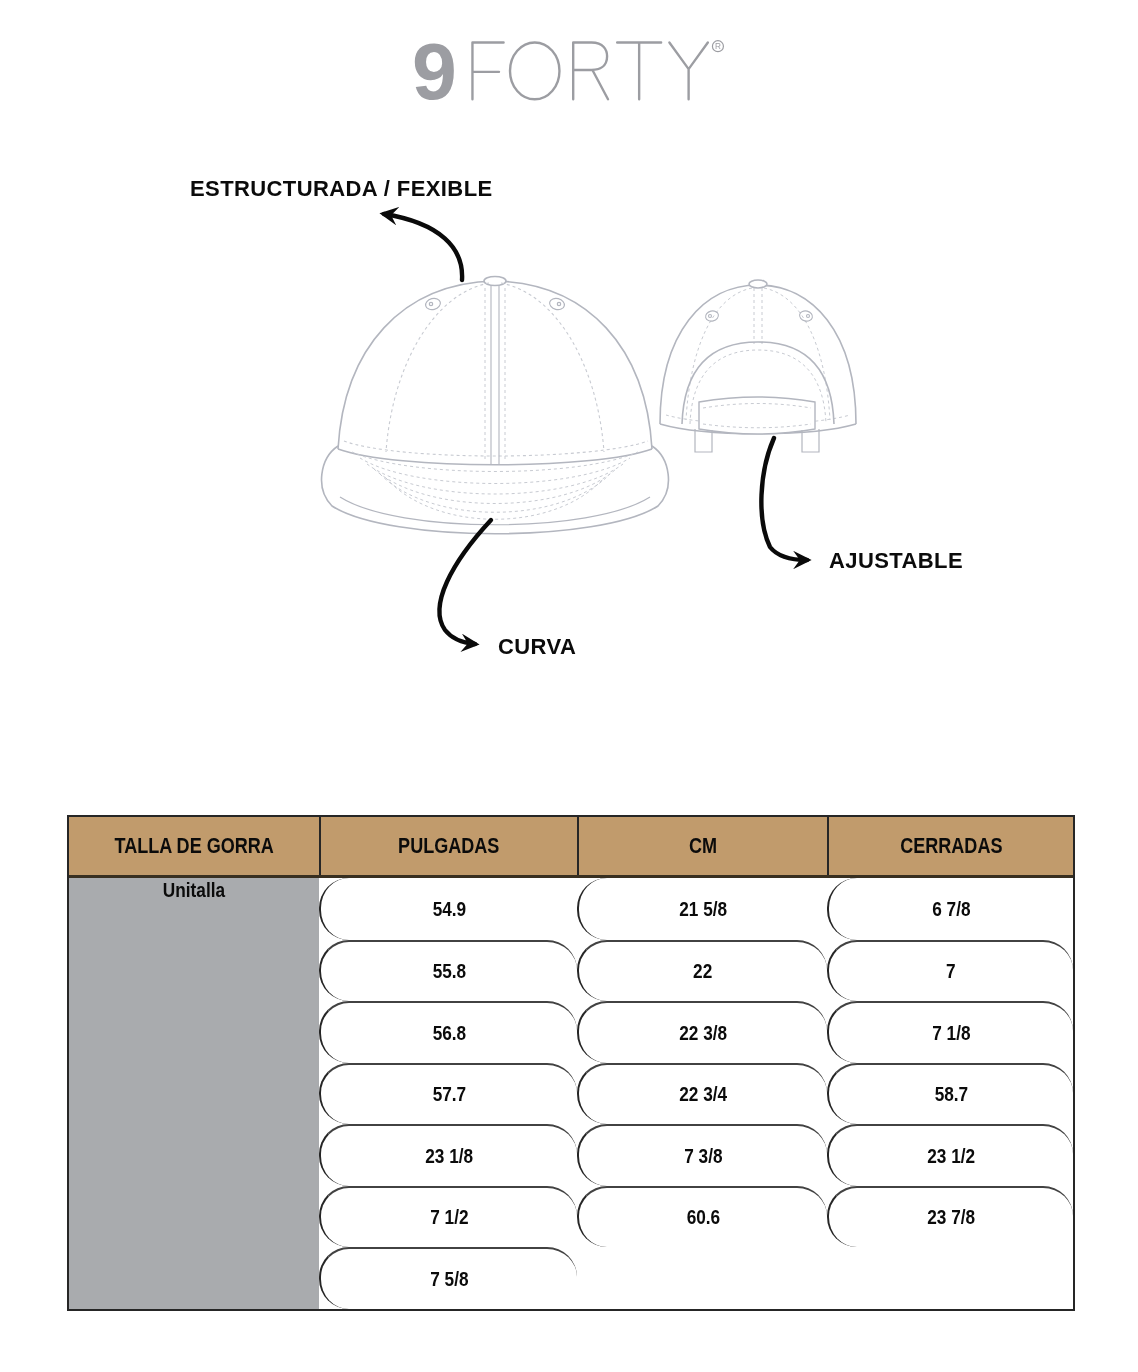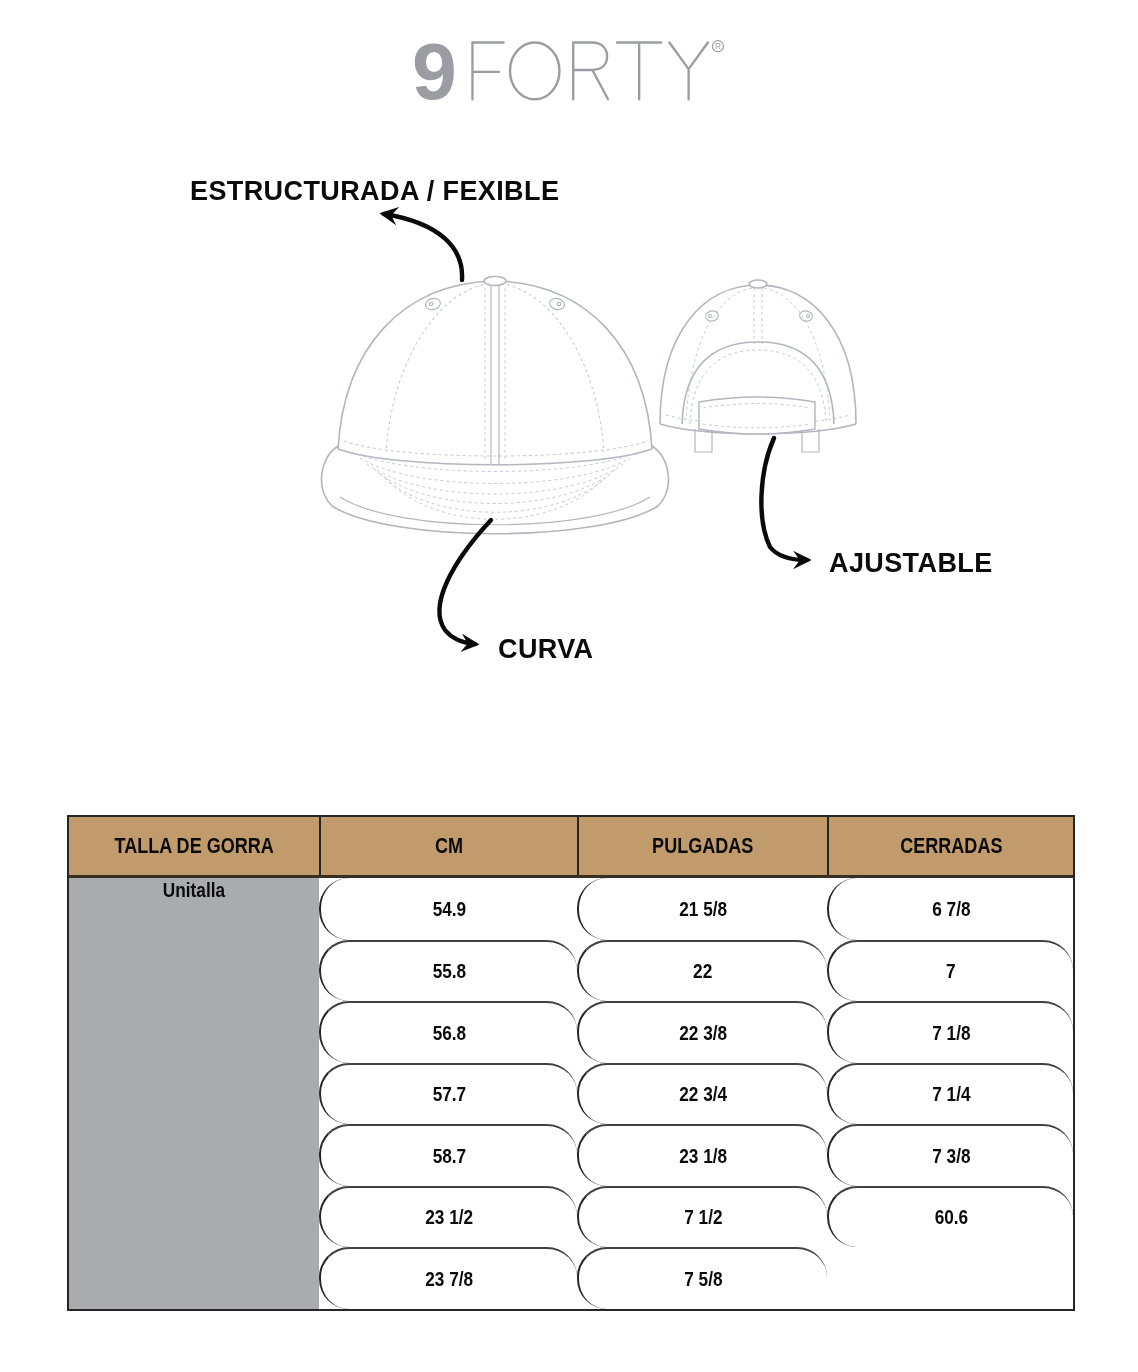--- a/index.html
+++ b/index.html
@@ -15,21 +15,21 @@
   *{margin:0;padding:0;box-sizing:border-box;}
   html,body{background:#fff;}
   body{
     width:1138px;height:1372px;position:relative;overflow:hidden;
     font-family:"Liberation Sans", sans-serif;color:var(--ink);
   }
   .logo-svg{position:absolute;left:412px;top:36px;width:316px;height:68px;}
   .hero{position:absolute;left:0;top:0;width:1138px;height:700px;}
   .art-svg{position:absolute;left:0;top:0;width:1138px;height:700px;}
   .callout{
-    position:absolute;font-weight:bold;font-size:27px;letter-spacing:.4px;
+    position:absolute;font-weight:bold;font-size:22px;letter-spacing:.4px;
     white-space:nowrap;color:var(--ink);
   }
   .co-structured{left:190px;top:176px;}
   .co-curve{left:498px;top:634px;}
   .co-adjustable{left:829px;top:548px;}
 
   .size-table{
     position:absolute;left:67px;top:815px;width:1008px;
     border:2px solid var(--tline);background:#fff;
   }
@@ -175,24 +175,24 @@
   <div class="callout co-curve">CURVA</div>
   <div class="callout co-adjustable">AJUSTABLE</div>
 </div>
 
 <div class="size-table">
   <div class="thead">
     <div class="th">
       <span class="cnd">TALLA DE GORRA</span>
       </div>
     <div class="th">
+      <span class="cnd">PULGADAS</span>
+      </div>
+    <div class="th">
       <span class="cnd">CM</span>
-      </div>
-    <div class="th">
-      <span class="cnd">PULGADAS</span>
       </div>
     <div class="th">
       <span class="cnd">CERRADAS</span>
       </div>
   </div>
 
   <div class="tbody">
     <div class="size-cell">
       <span class="cnd">Unitalla</span>
       </div>
@@ -226,23 +226,20 @@
     <div class="td">
         <span class="cnd">7 1/8</span>
       </div>
 
     <div class="td">
         <span class="cnd">57.7</span>
       </div>
     <div class="td">
         <span class="cnd">22 3/4</span>
       </div>
-    <div class="td">
-        <span class="cnd">7 1/4</span>
-      </div>
 
     <div class="td">
         <span class="cnd">58.7</span>
       </div>
     <div class="td">
         <span class="cnd">23 1/8</span>
       </div>
     <div class="td">
         <span class="cnd">7 3/8</span>
       </div>

